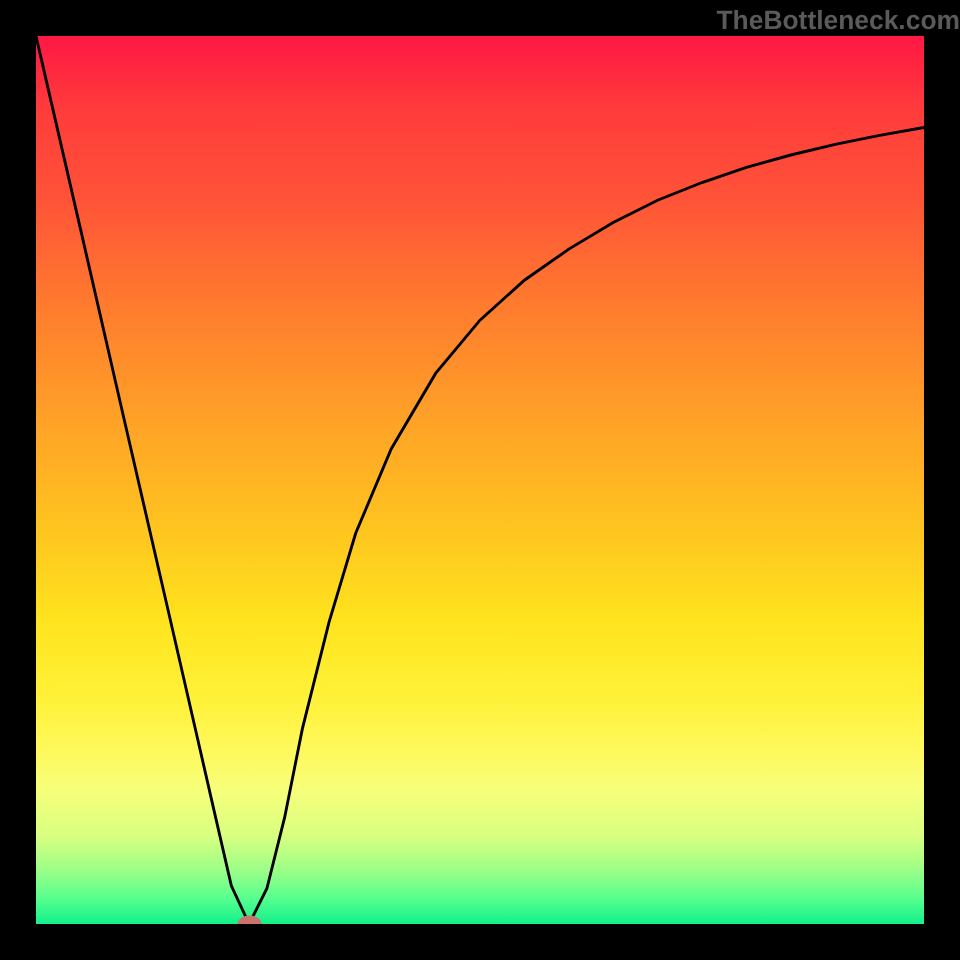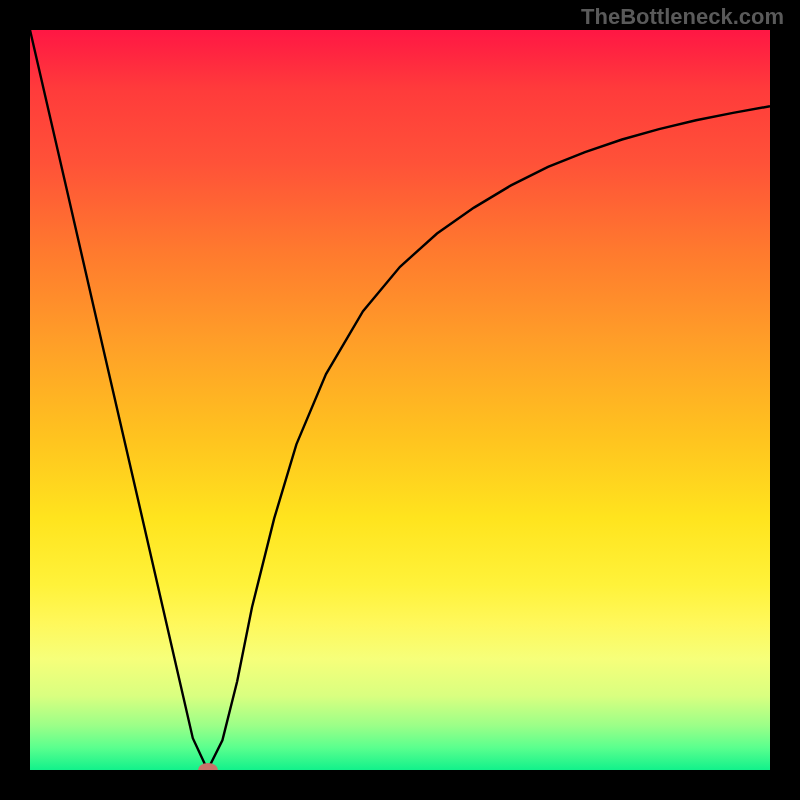--- a/index.html
+++ b/index.html
@@ -9,21 +9,21 @@
     font-family: Arial, sans-serif;
   }
   .chart-wrapper {
     width: 800px;
     height: 800px;
     position: relative;
   }
   .watermark {
     position: absolute;
     top: 4px;
-    right: 16px;
+    right: 0;
     font-size: 22px;
     font-weight: bold;
     color: #5a5a5a;
     font-family: Arial, sans-serif;
     z-index: 10;
   }
   .plot-outer {
     position: absolute;
     left: 0;
     top: 0;

